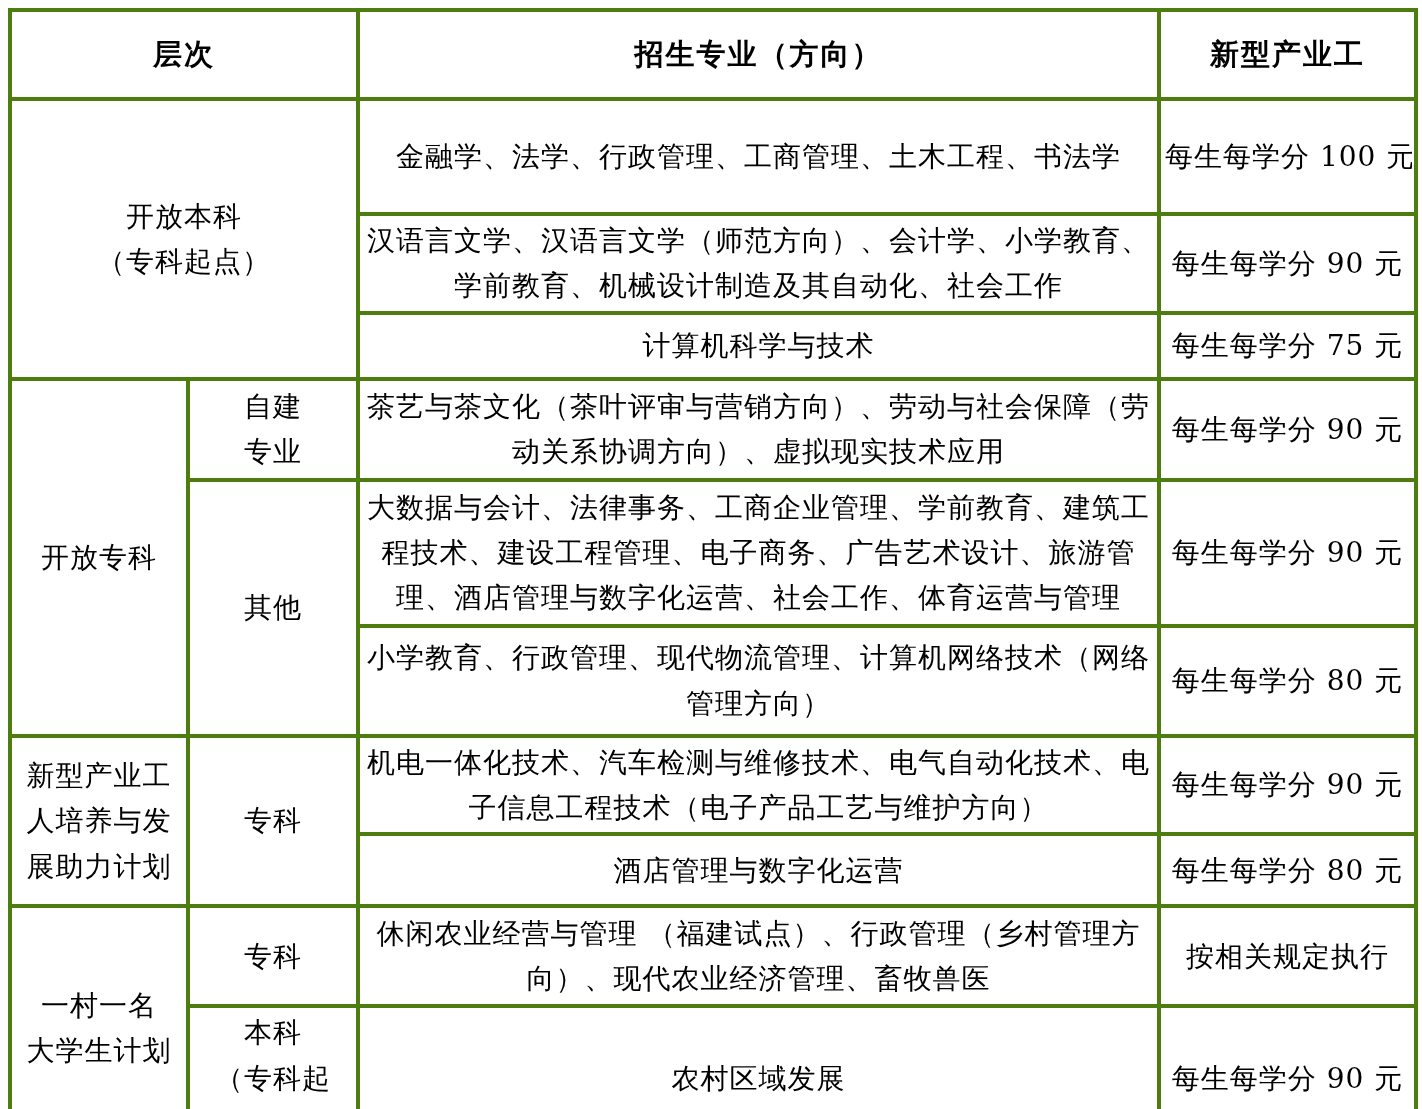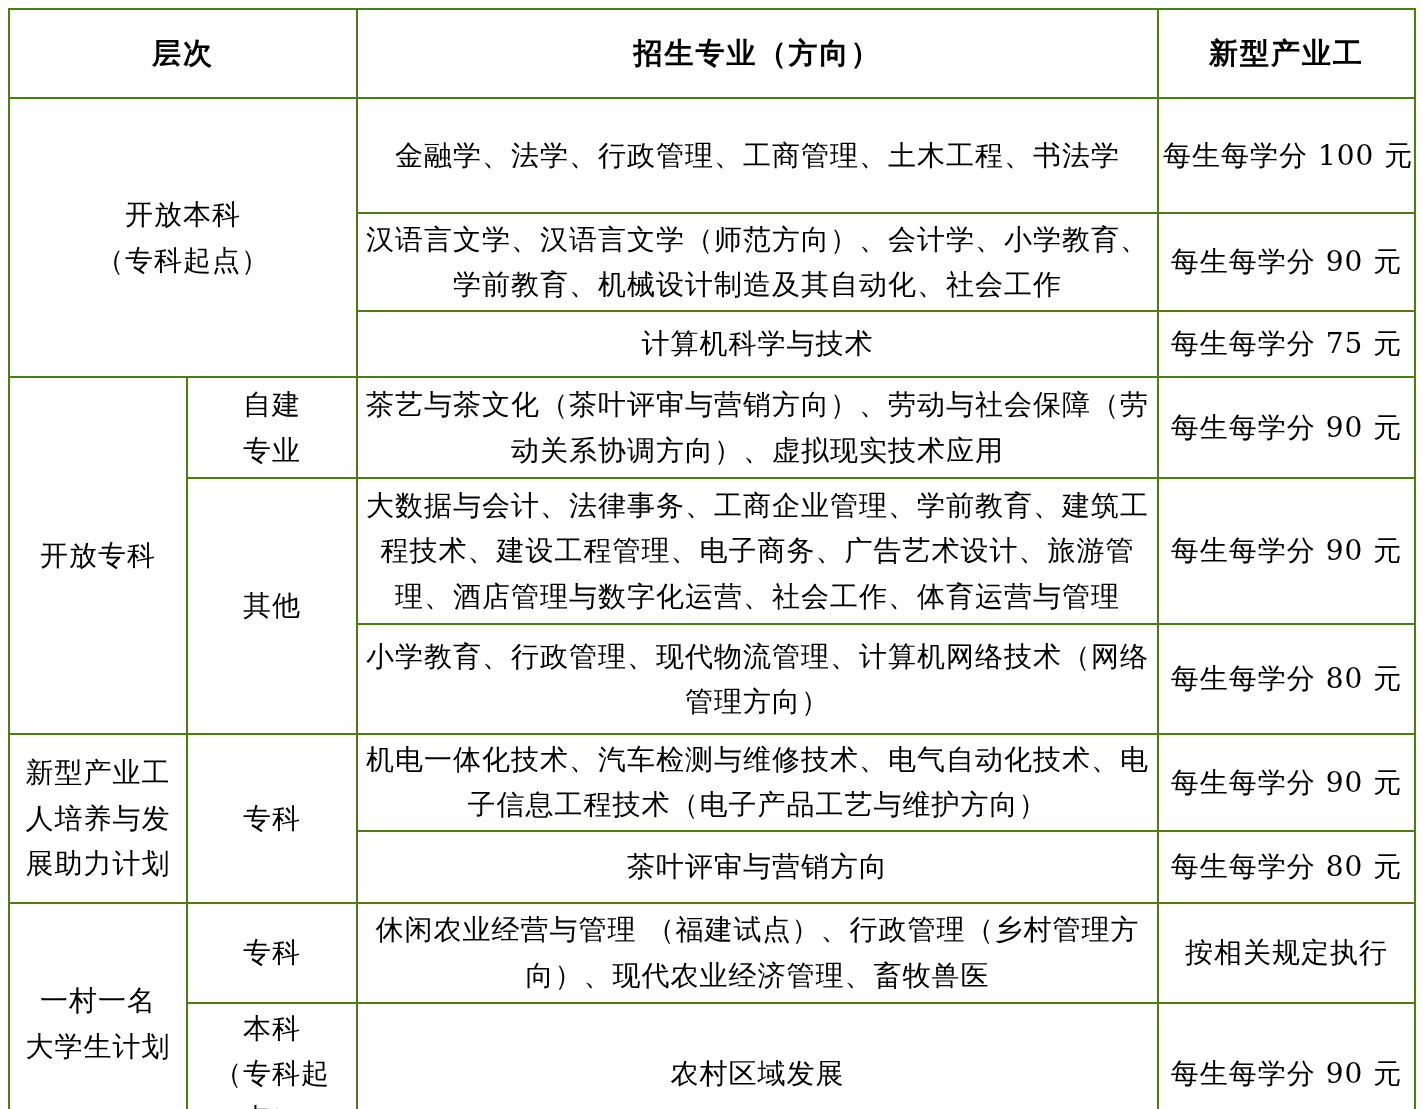--- a/index.html
+++ b/index.html
@@ -16,21 +16,21 @@
     padding: 8px;
     background: #ffffff;
   }
   table.fee-table {
     border-collapse: collapse;
     table-layout: fixed;
     width: 1406px;
     background: #ffffff;
   }
   table.fee-table td {
-    border: 2px solid #4d7c0f;
+    border: 4px solid #4d7c0f;
     box-sizing: border-box;
     vertical-align: middle;
     font-size: 28px;
     line-height: 1.62;
     letter-spacing: 1px;
     padding: 2px 4px;
     overflow: hidden;
   }
   
   tr.header-row td {
@@ -123,21 +123,21 @@
 
       <tr class="r7">
         <td class="level-cell" rowspan="2">新型产业工
 人培养与发
 展助力计划</td>
         <td class="sublevel-cell" rowspan="2">专科</td>
         <td class="majors-cell">机电一体化技术、汽车检测与维修技术、电气自动化技术、电子信息工程技术（电子产品工艺与维护方向）</td>
         <td class="fee-cell">每生每学分 90 元</td>
       </tr>
       <tr class="r8">
-        <td class="majors-cell">茶叶评审与营销方向</td>
+        <td class="majors-cell">酒店管理与数字化运营</td>
         <td class="fee-cell">每生每学分 80 元</td>
       </tr>
 
       <tr class="r9">
         <td class="level-cell" rowspan="2">一村一名
 大学生计划</td>
         <td class="sublevel-cell">专科</td>
         <td class="majors-cell">休闲农业经营与管理 （福建试点）、行政管理（乡村管理方向）、现代农业经济管理、畜牧兽医</td>
         <td class="fee-cell">按相关规定执行</td>
       </tr>

